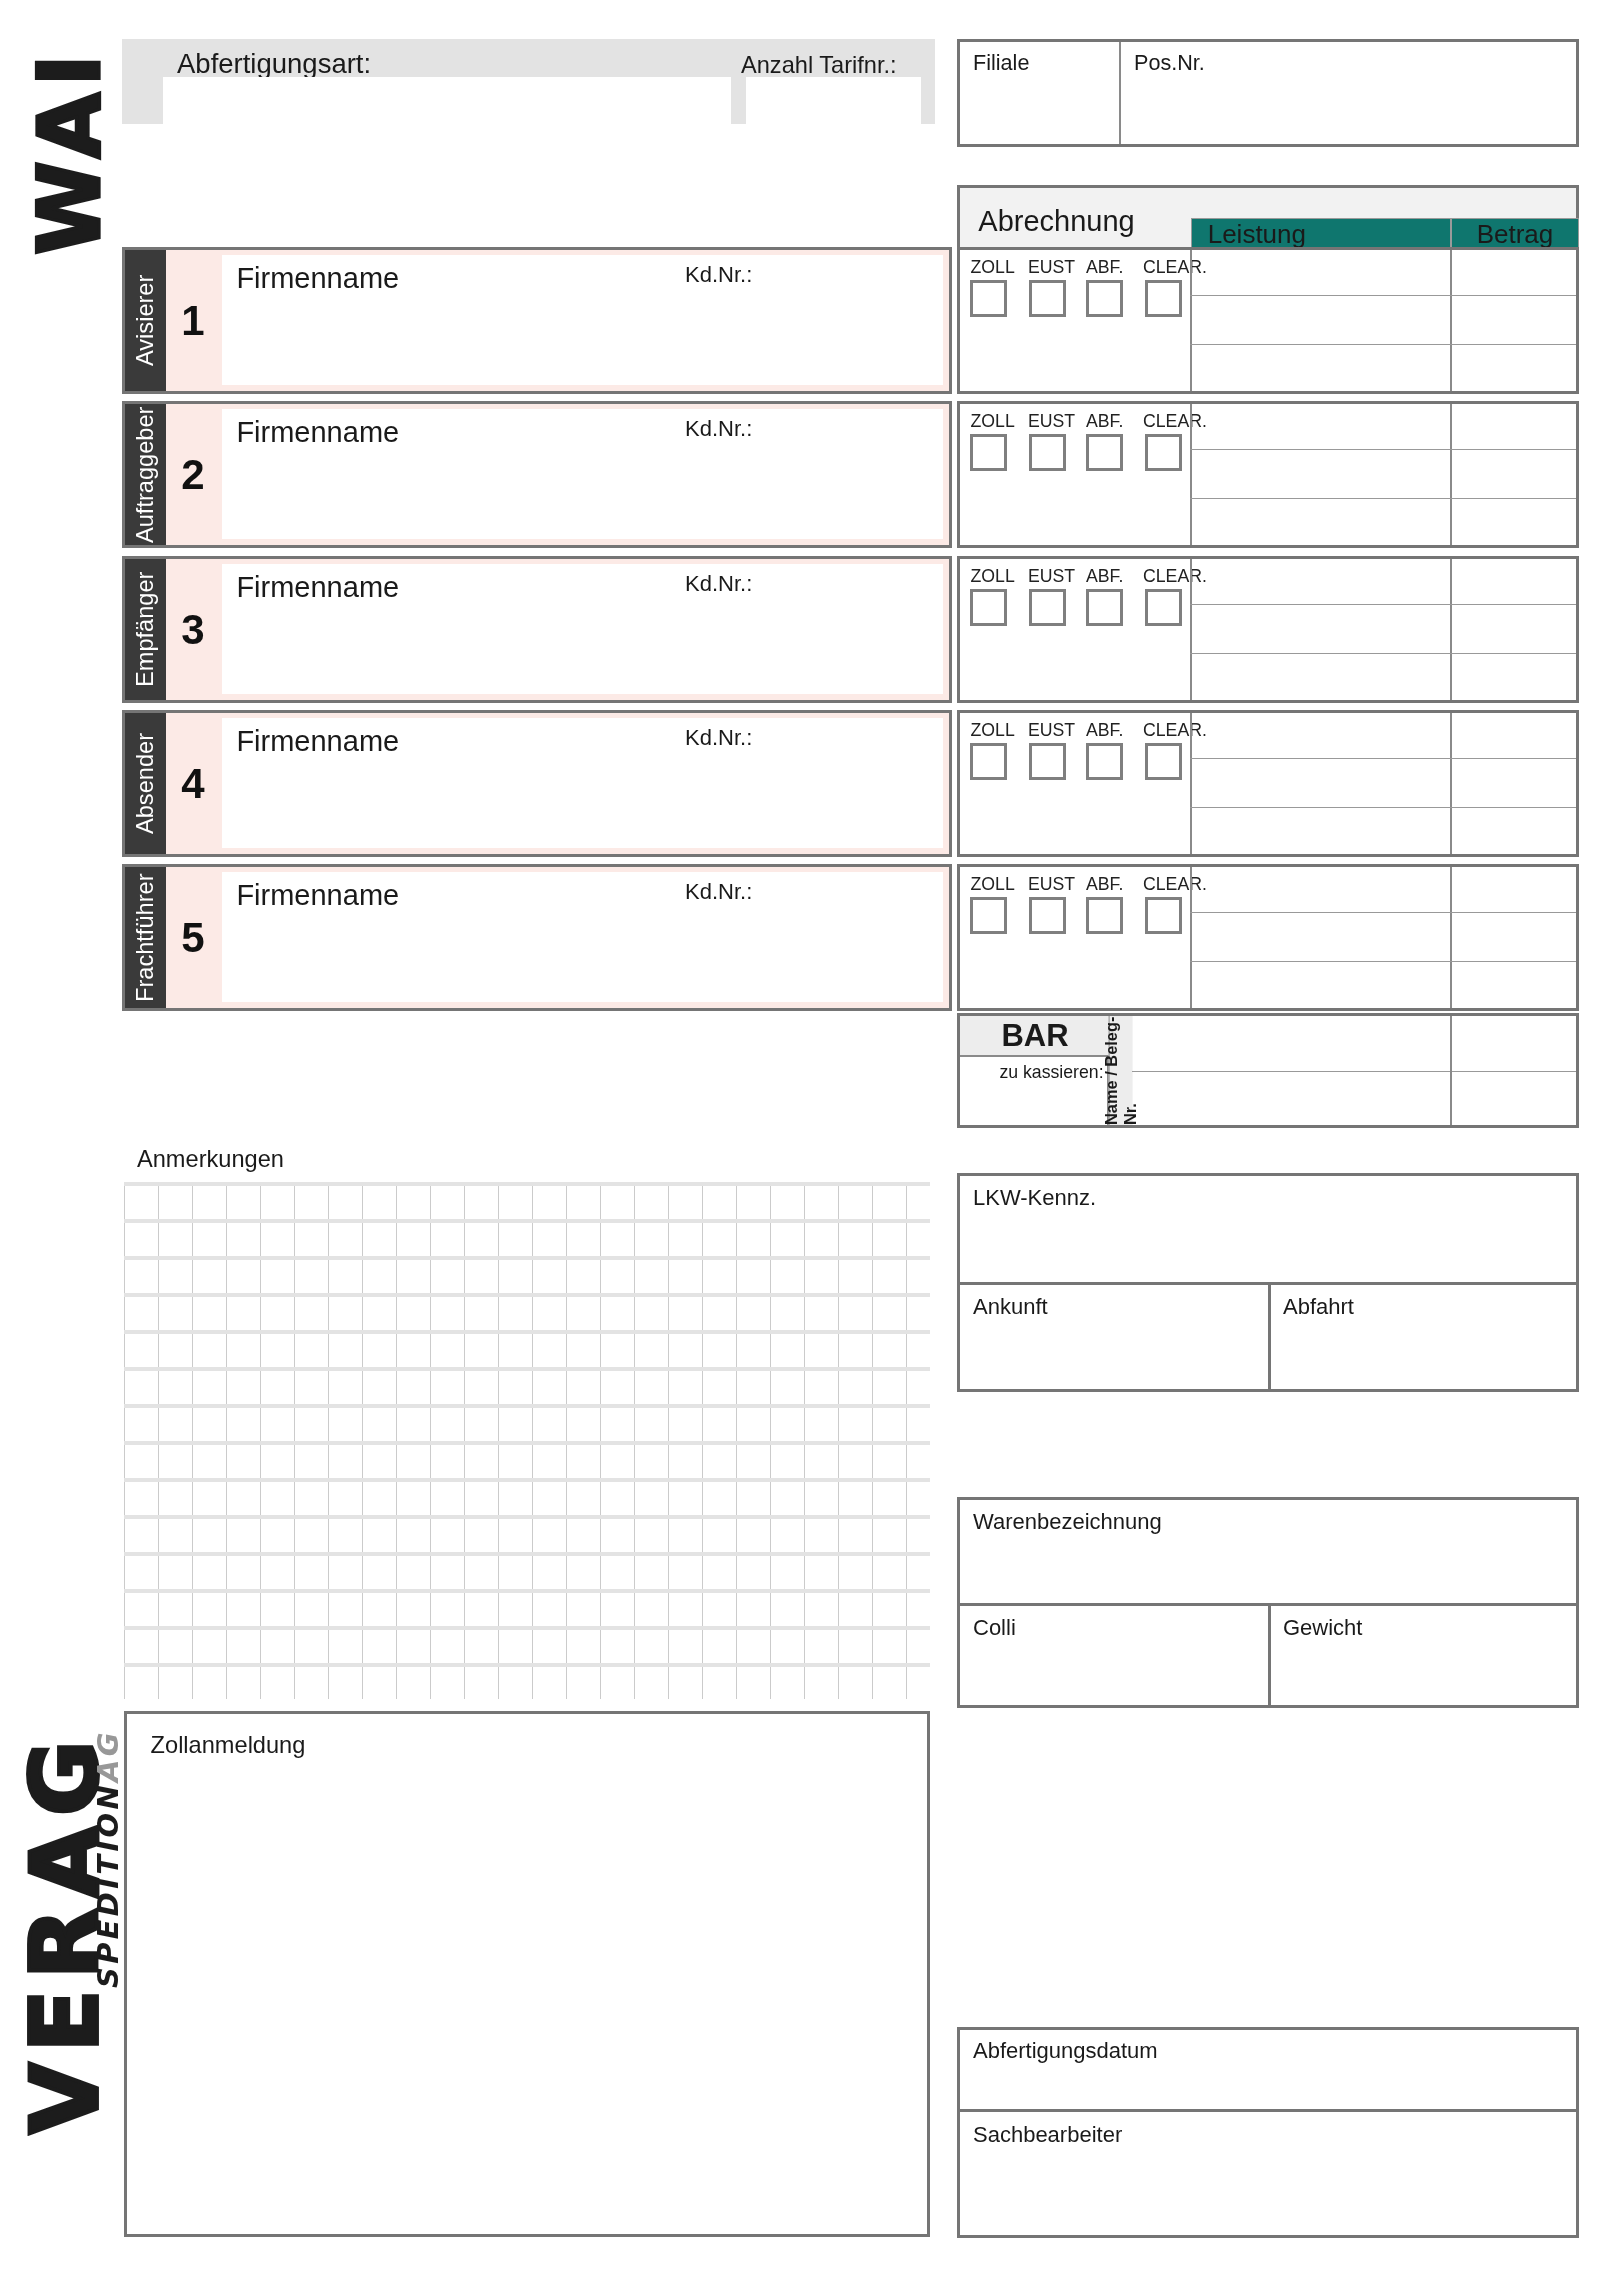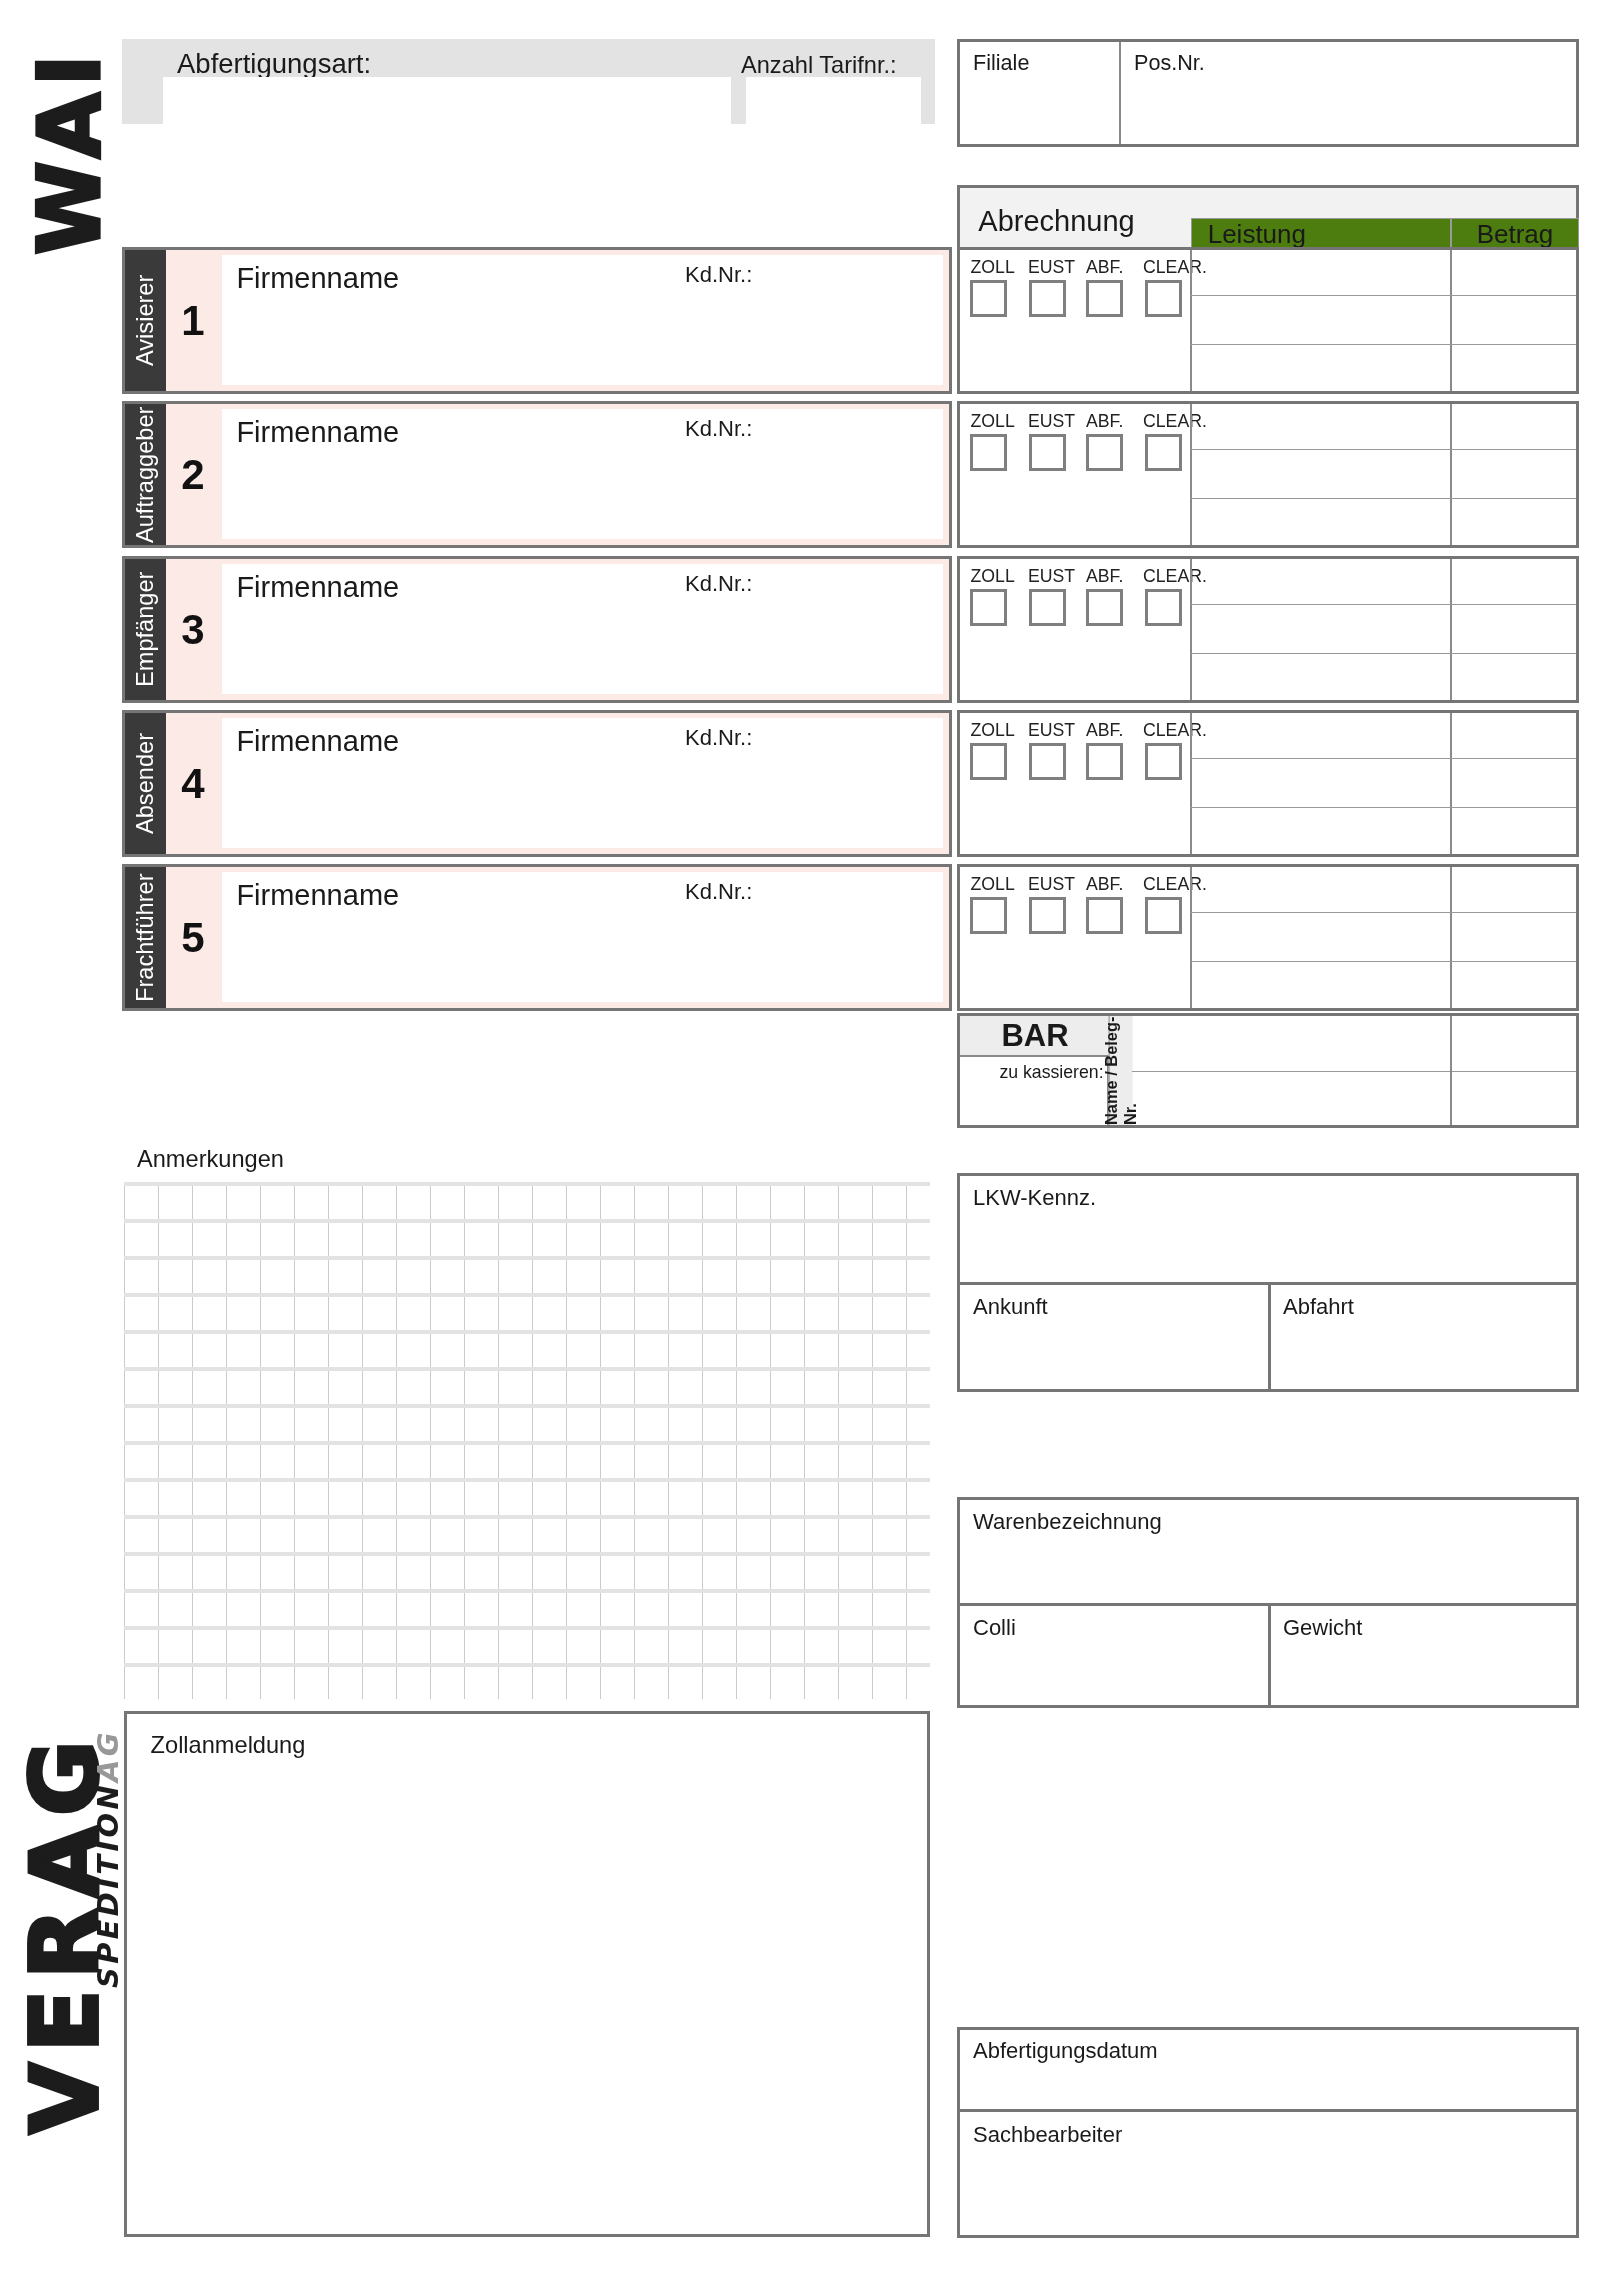--- a/index.html
+++ b/index.html
@@ -15,21 +15,21 @@
   .input-abfart{left:41px;top:38px;width:568px;height:68px;background:#fff;}
   .lbl-anzahl{left:619px;top:13px;font-size:23.6px;}
   .input-anzahl{left:624px;top:38px;width:175px;height:68px;background:#fff;}
   .filiale-box{left:957px;top:39px;width:622px;height:108px;border:3.3px solid #757575;background:#fff;}
   .filiale-div{left:159px;top:0;bottom:0;width:2px;background:#8a8a8a;}
   .lbl-filiale{left:13px;top:7.9px;font-size:21.6px;}
   .lbl-posnr{left:174px;top:7.9px;font-size:21.6px;}
   
   .abr-header{left:957px;top:185px;width:622px;height:65px;border:3.3px solid #757575;background:#f2f2f2;}
   .abr-title{left:18.3px;top:17px;font-size:29px;}
-  .subcell{top:30px;height:32px;background:#4d7c0f;border:1.3px solid #9a9a9a;font-size:26px;display:flex;align-items:center;}
+  .subcell{top:30px;height:32px;background:#0f766e;border:1.3px solid #9a9a9a;font-size:26px;display:flex;align-items:center;}
   .subcell-leistung{left:231px;width:260px;padding-left:15.7px;}
   .subcell-betrag{left:491px;width:128px;justify-content:center;}
   
   .party{left:122px;width:830px;height:147px;background:#fceae6;border:3.3px solid #757575;}
   .party .strip{left:0;top:0;bottom:0;width:41px;background:#3a3a3a;color:#ffffff;font-size:23.6px;}
   .party .num{left:39px;top:0;height:100%;width:58px;display:flex;align-items:center;justify-content:center;
               font-size:42px;font-weight:bold;color:#111;}
   .party .fbox{left:97px;top:5.2px;right:6.5px;bottom:6.5px;background:#ffffff;}
   .party .fname{left:14.4px;top:6.5px;font-size:29px;}
   .party .kdnr{left:463px;top:6.5px;font-size:22px;}

